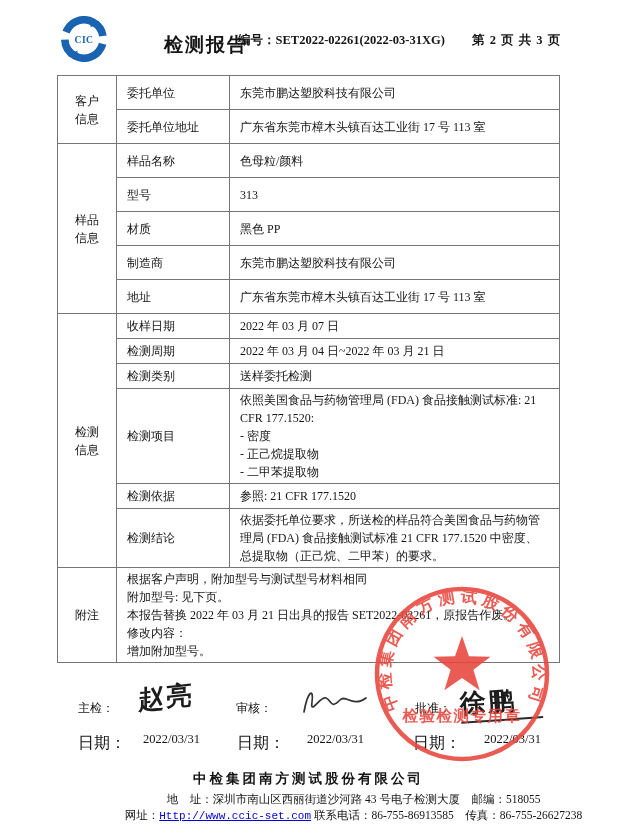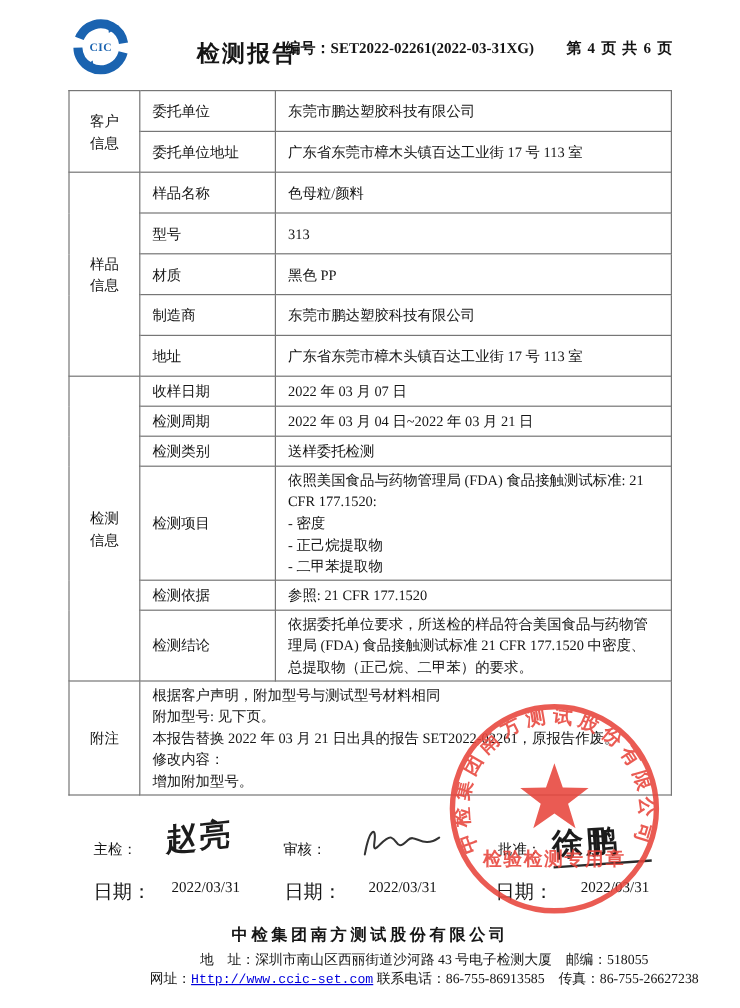--- a/index.html
+++ b/index.html
@@ -46,21 +46,21 @@
 <div class="page">
 
   <svg class="logo" viewBox="0 0 48 48">
     <circle cx="24" cy="24" r="20" fill="none" stroke="#1a63b0" stroke-width="8" stroke-dasharray="52 8" transform="rotate(28 24 24)"></circle>
     <polygon points="30,2 40,6 31,12" fill="#1a63b0"></polygon>
     <polygon points="18,46 8,42 17,36" fill="#1a63b0"></polygon>
     <text x="24" y="28" text-anchor="middle" font-size="10" font-weight="bold" fill="#1a63b0" letter-spacing="0.5">CIC</text>
   </svg>
   <div class="hdr-title">检测报告</div>
   <div class="hdr-no"><span>编号：</span><span>SET2022-02261(2022-03-31XG)</span></div>
-  <div class="hdr-page">第 4 页 共 6 页</div>
+  <div class="hdr-page">第 2 页 共 3 页</div>
 
   <table class="report">
 
     <tbody>
         <tr class="r34">
       <td class="group" rowspan="2">客户
 信息</td>
       <td class="lbl">委托单位</td>
       <td class="val">东莞市鹏达塑胶科技有限公司</td>
     </tr>

